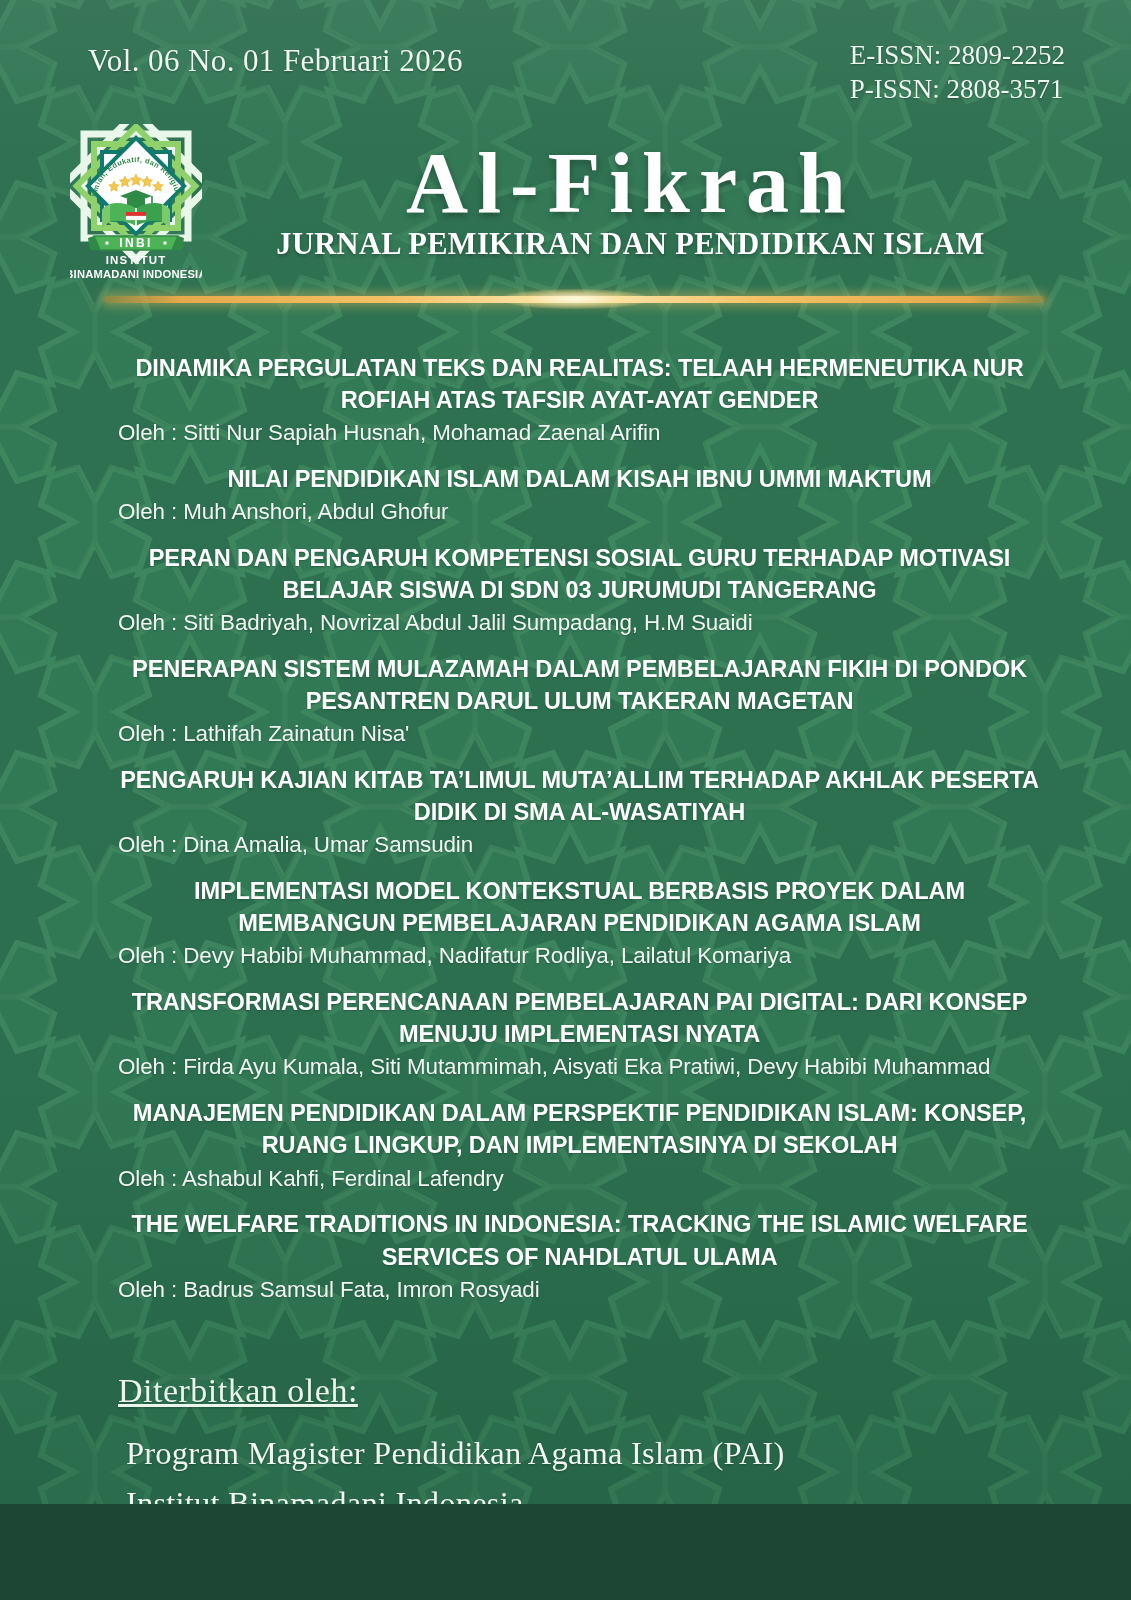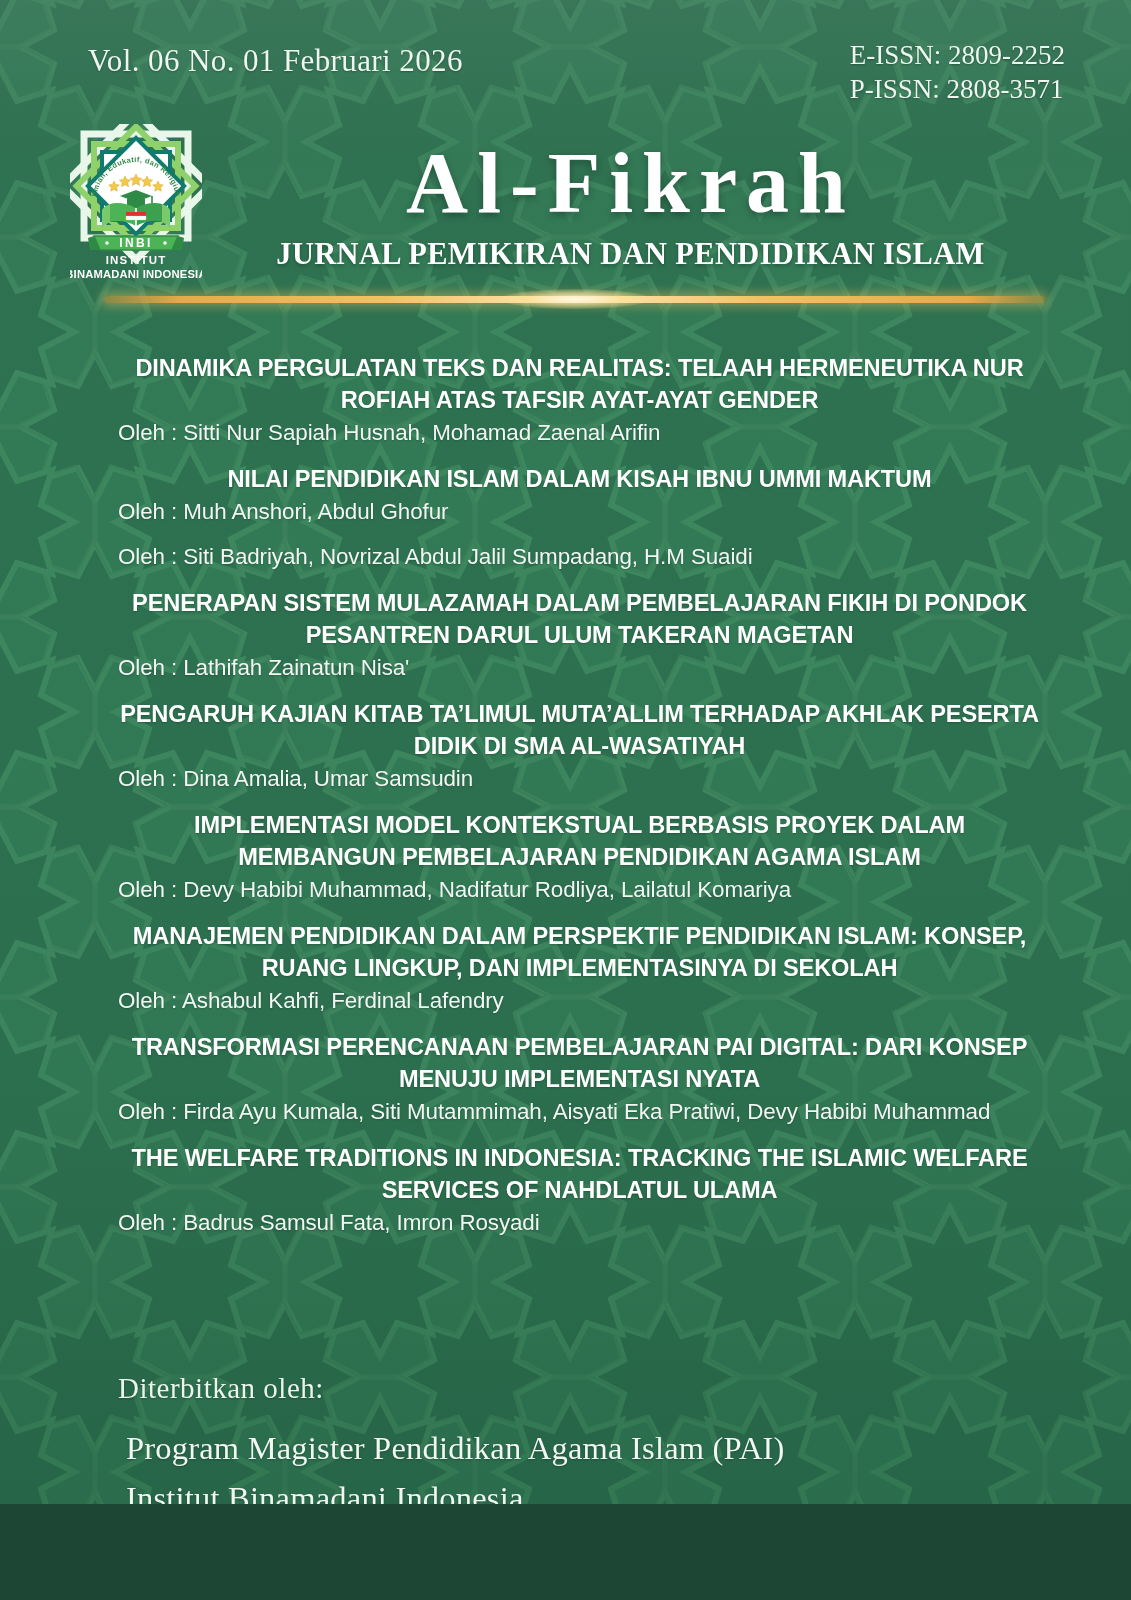--- a/index.html
+++ b/index.html
@@ -95,21 +95,21 @@
   }
   .journal-title {
     font-family: "Liberation Serif", serif;
     font-weight: 700;
     font-style: normal;
     font-size: 86px;
     line-height: 1.0;
     letter-spacing: 9px;
     color: #ffffff;
     text-shadow: 0 3px 7px rgba(0,0,0,0.30);
-    margin: 0 0 10px 0;
+    margin: 0 0 0 0;
     white-space: nowrap;
   }
   .journal-subtitle {
     font-family: "Liberation Serif", serif;
     font-weight: 700;
     font-size: 31.5px;
     letter-spacing: 0.4px;
     color: #ffffff;
     text-shadow: 0 2px 4px rgba(0,0,0,0.28);
     margin: 0;
@@ -190,25 +190,26 @@
 
   
   .publisher {
     position: absolute;
     left: 118px;
     top: 1372px;
     right: 90px;
   }
   .publisher-label {
     font-family: "Liberation Serif", serif;
-    font-size: 29px;
+    font-size: 34px;
     letter-spacing: 0.5px;
     color: #eaf5ec;
     text-shadow: 0 1px 2px rgba(0,0,0,0.25);
     margin: 0 0 22px 0;
+    text-decoration: underline;
   }
   .publisher-line {
     font-family: "Liberation Serif", serif;
     font-size: 32.5px;
     line-height: 1.30;
     letter-spacing: 0.2px;
     color: #f1f8f2;
     text-shadow: 0 1px 2px rgba(0,0,0,0.25);
     margin: 8px;
   }
@@ -345,41 +346,42 @@
     <div class="articles">
         <div class="article">
           <div class="article-title">DINAMIKA PERGULATAN TEKS DAN REALITAS: TELAAH HERMENEUTIKA NUR ROFIAH ATAS TAFSIR AYAT-AYAT GENDER</div>
           <div class="article-authors">Oleh : Sitti Nur Sapiah Husnah, Mohamad Zaenal Arifin</div>
         </div>
         <div class="article">
           <div class="article-title">NILAI PENDIDIKAN ISLAM DALAM KISAH IBNU UMMI MAKTUM</div>
           <div class="article-authors">Oleh : Muh Anshori, Abdul Ghofur</div>
         </div>
         <div class="article">
+          <div class="article-title">PERAN DAN PENGARUH KOMPETENSI SOSIAL GURU TERHADAP MOTIVASI BELAJAR SISWA DI SDN 03 JURUMUDI TANGERANG</div>
           <div class="article-authors">Oleh : Siti Badriyah, Novrizal Abdul Jalil Sumpadang, H.M Suaidi</div>
         </div>
         <div class="article">
           <div class="article-title">PENERAPAN SISTEM MULAZAMAH DALAM PEMBELAJARAN FIKIH DI PONDOK PESANTREN DARUL ULUM TAKERAN MAGETAN</div>
           <div class="article-authors">Oleh : Lathifah Zainatun Nisa'</div>
         </div>
         <div class="article">
           <div class="article-title">PENGARUH KAJIAN KITAB TA’LIMUL MUTA’ALLIM TERHADAP AKHLAK PESERTA DIDIK DI SMA AL-WASATIYAH</div>
           <div class="article-authors">Oleh : Dina Amalia, Umar Samsudin</div>
         </div>
         <div class="article">
           <div class="article-title">IMPLEMENTASI MODEL KONTEKSTUAL BERBASIS PROYEK DALAM MEMBANGUN PEMBELAJARAN PENDIDIKAN AGAMA ISLAM</div>
           <div class="article-authors">Oleh : Devy Habibi Muhammad, Nadifatur Rodliya, Lailatul Komariya</div>
         </div>
         <div class="article">
+          <div class="article-title">TRANSFORMASI PERENCANAAN PEMBELAJARAN PAI DIGITAL: DARI KONSEP MENUJU IMPLEMENTASI NYATA</div>
+          <div class="article-authors">Oleh : Firda Ayu Kumala, Siti Mutammimah, Aisyati Eka Pratiwi, Devy Habibi Muhammad</div>
+        </div>
+        <div class="article">
           <div class="article-title">MANAJEMEN PENDIDIKAN DALAM PERSPEKTIF PENDIDIKAN ISLAM: KONSEP, RUANG LINGKUP, DAN IMPLEMENTASINYA DI SEKOLAH</div>
           <div class="article-authors">Oleh : Ashabul Kahfi, Ferdinal Lafendry</div>
-        </div>
-        <div class="article">
-          <div class="article-title">TRANSFORMASI PERENCANAAN PEMBELAJARAN PAI DIGITAL: DARI KONSEP MENUJU IMPLEMENTASI NYATA</div>
-          <div class="article-authors">Oleh : Firda Ayu Kumala, Siti Mutammimah, Aisyati Eka Pratiwi, Devy Habibi Muhammad</div>
         </div>
         <div class="article">
           <div class="article-title">THE WELFARE TRADITIONS IN INDONESIA: TRACKING THE ISLAMIC WELFARE SERVICES OF NAHDLATUL ULAMA</div>
           <div class="article-authors">Oleh : Badrus Samsul Fata, Imron Rosyadi</div>
         </div>
       </div>
 
     <div class="publisher">
       <div class="publisher-label">Diterbitkan oleh:</div>
       <div class="publisher-line">Program Magister Pendidikan Agama Islam (PAI)</div>

